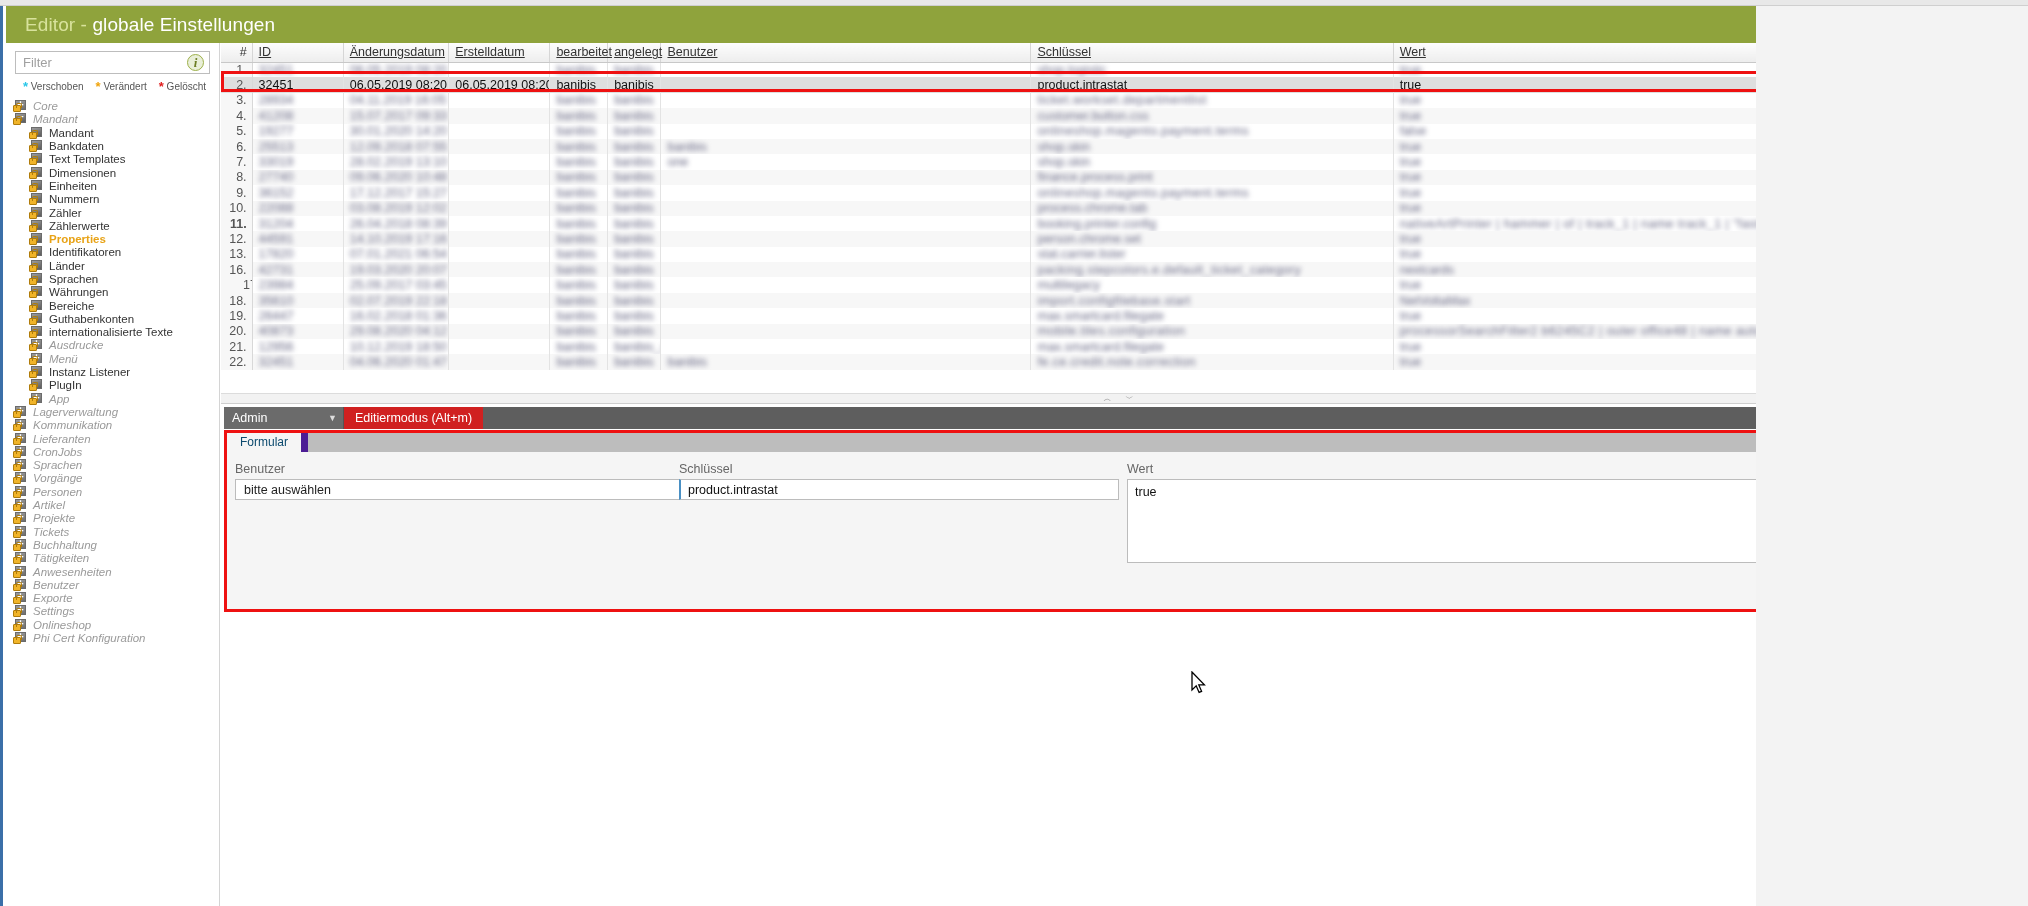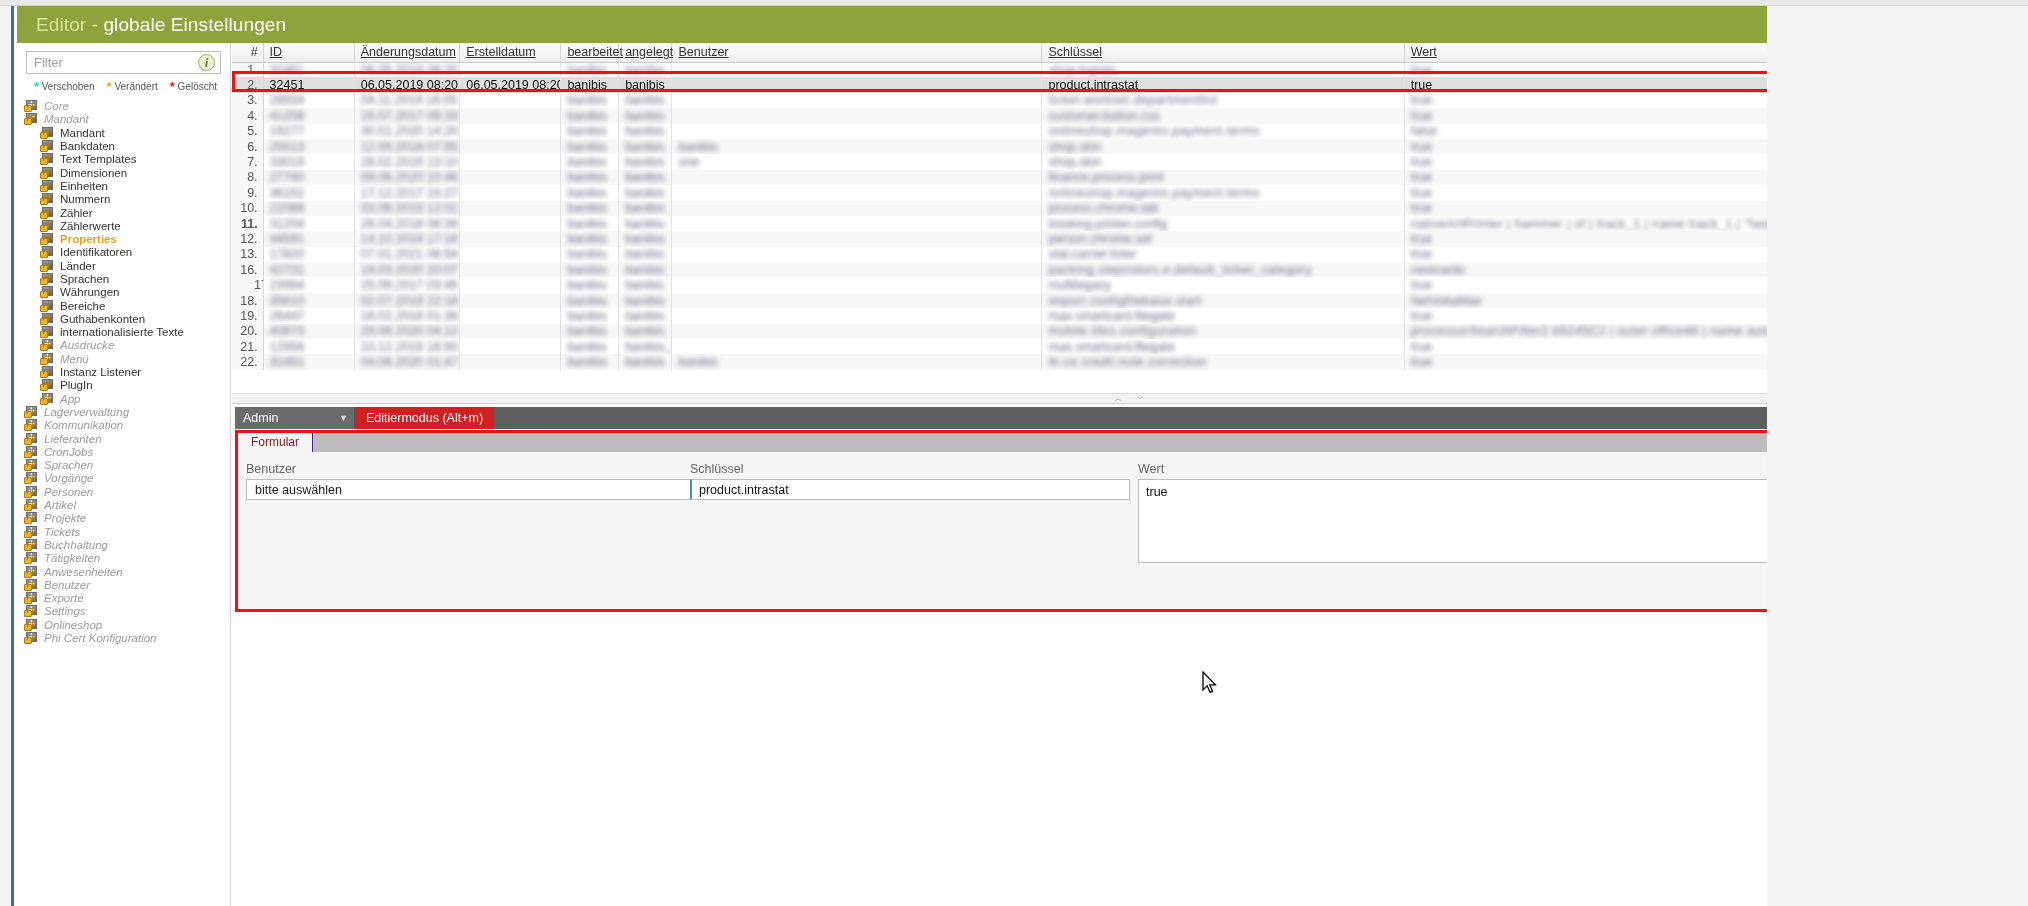--- a/index.html
+++ b/index.html
@@ -8,21 +8,21 @@
     width: 2028px; height: 906px;
     background: #ffffff;
     font-family: "Liberation Sans", sans-serif;
     overflow: hidden;
   }
   body { position: relative; background: #f3f3f3; }
 
   
   #app-frame {
     position: absolute;
-    left: 11px; top: 6px;
+    left: 0; top: 6px;
     width: 1756px; height: 900px;
     background: #ffffff;
     border-left: 3px solid #3b6fa8;
     overflow: hidden;
   }
   #top-strip {
     position: absolute; left: 0; top: 0; width: 2028px; height: 6px;
     background: #e8e8e8; border-bottom: 1px solid #cfcfcf;
   }
 
@@ -277,23 +277,23 @@
     width: 1807px; height: 182px;
     border: 3px solid #ee1111;
     background: #f5f5f5;
     overflow: hidden;
   }
   #tabstrip {
     height: 19px; background: #bdbdbd;
     display: flex; align-items: flex-end;
   }
   #tabstrip .tab {
-    background: #f5f5f5; color: #7f1d1d; font-size: 12px;
+    background: #f5f5f5; color: #0c4a6e; font-size: 12px;
     padding: 2px 13px 3px 13px; cursor: pointer;
-    border-right: 1px solid #4c1d95;
+    border-right: 7px solid #4c1d95;
   }
   #form-body { position: relative; padding: 0; height: 160px; }
   .field {
     position: absolute; top: 10px;
   }
   .field .flabel {
     font-size: 12.5px; color: #666; margin-bottom: 3px; display:block;
   }
   .sel-input {
     height: 21px; background: #fff; border: 1px solid #bcbcbc;

